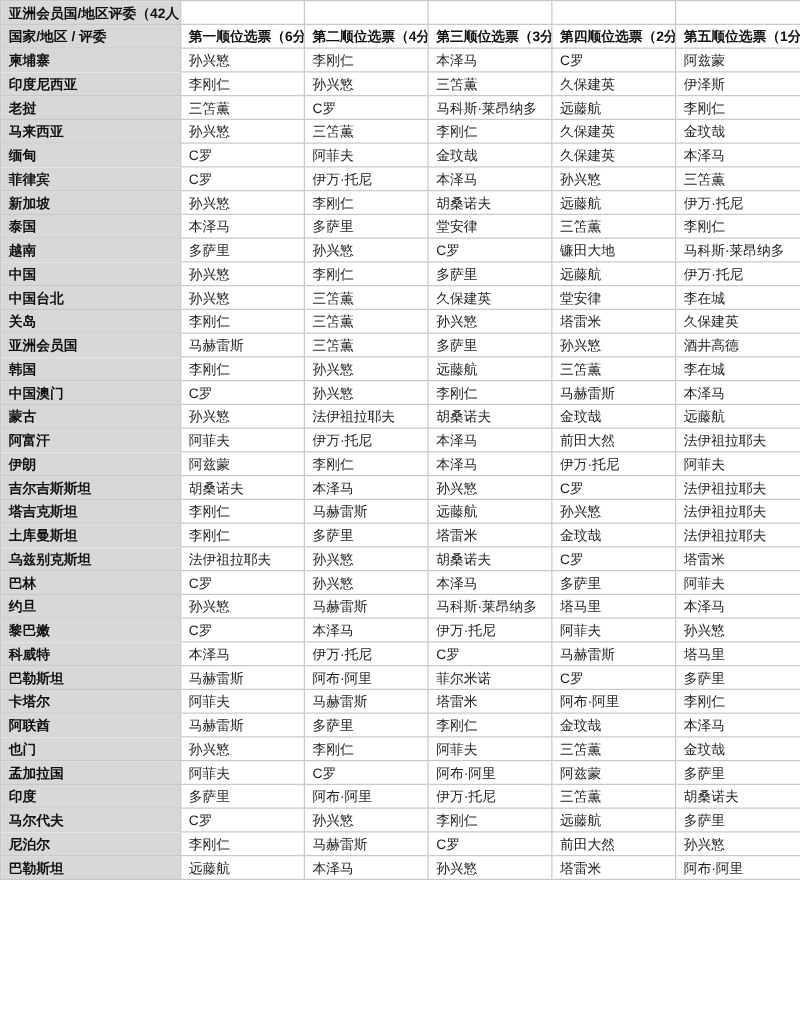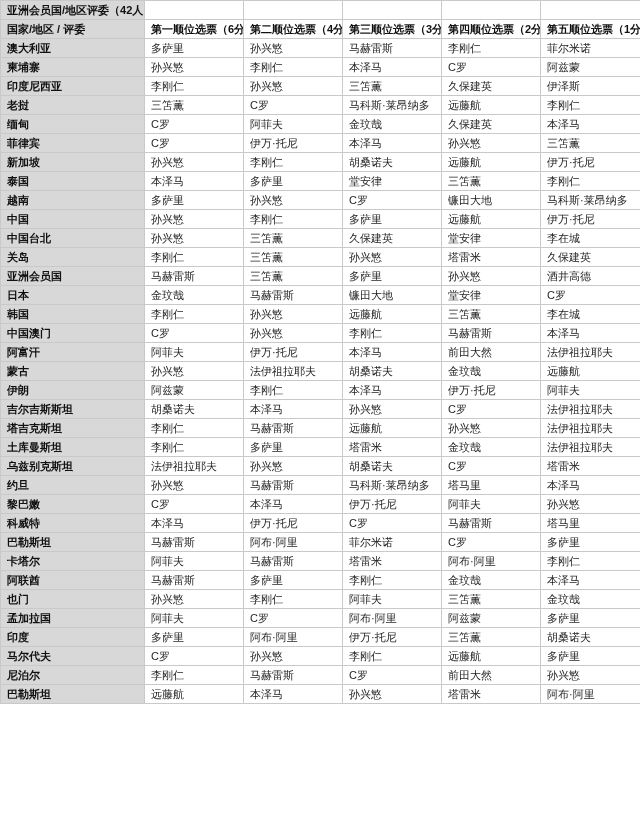--- a/index.html
+++ b/index.html
@@ -66,28 +66,20 @@
         <td class="label">国家/地区 / 评委</td>
         <td class="header-cell">第一顺位选票（6分）</td>
         <td class="header-cell">第二顺位选票（4分）</td>
         <td class="header-cell">第三顺位选票（3分）</td>
         <td class="header-cell">第四顺位选票（2分）</td>
         <td class="header-cell">第五顺位选票（1分）</td>
       </tr>
     </thead>
     <tbody>
         <tr>
-          <td class="label">澳大利亚</td>
-          <td>多萨里</td>
-          <td>孙兴慜</td>
-          <td>马赫雷斯</td>
-          <td>李刚仁</td>
-          <td>菲尔米诺</td>
-        </tr>
-        <tr>
           <td class="label">柬埔寨</td>
           <td>孙兴慜</td>
           <td>李刚仁</td>
           <td>本泽马</td>
           <td>C罗</td>
           <td>阿兹蒙</td>
         </tr>
         <tr>
           <td class="label">印度尼西亚</td>
           <td>李刚仁</td>
@@ -96,20 +88,28 @@
           <td>久保建英</td>
           <td>伊泽斯</td>
         </tr>
         <tr>
           <td class="label">老挝</td>
           <td>三笘薫</td>
           <td>C罗</td>
           <td>马科斯·莱昂纳多</td>
           <td>远藤航</td>
           <td>李刚仁</td>
+        </tr>
+        <tr>
+          <td class="label">马来西亚</td>
+          <td>孙兴慜</td>
+          <td>三笘薫</td>
+          <td>李刚仁</td>
+          <td>久保建英</td>
+          <td>金玟哉</td>
         </tr>
         <tr>
           <td class="label">缅甸</td>
           <td>C罗</td>
           <td>阿菲夫</td>
           <td>金玟哉</td>
           <td>久保建英</td>
           <td>本泽马</td>
         </tr>
         <tr>
@@ -170,58 +170,50 @@
         </tr>
         <tr>
           <td class="label">亚洲会员国</td>
           <td>马赫雷斯</td>
           <td>三笘薫</td>
           <td>多萨里</td>
           <td>孙兴慜</td>
           <td>酒井高德</td>
         </tr>
         <tr>
-          <td class="label">日本</td>
-          <td>金玟哉</td>
-          <td>马赫雷斯</td>
-          <td>镰田大地</td>
-          <td>堂安律</td>
-          <td>C罗</td>
-        </tr>
-        <tr>
           <td class="label">韩国</td>
           <td>李刚仁</td>
           <td>孙兴慜</td>
           <td>远藤航</td>
           <td>三笘薫</td>
           <td>李在城</td>
         </tr>
         <tr>
           <td class="label">中国澳门</td>
           <td>C罗</td>
           <td>孙兴慜</td>
           <td>李刚仁</td>
           <td>马赫雷斯</td>
           <td>本泽马</td>
         </tr>
         <tr>
+          <td class="label">蒙古</td>
+          <td>孙兴慜</td>
+          <td>法伊祖拉耶夫</td>
+          <td>胡桑诺夫</td>
+          <td>金玟哉</td>
+          <td>远藤航</td>
+        </tr>
+        <tr>
           <td class="label">阿富汗</td>
           <td>阿菲夫</td>
           <td>伊万·托尼</td>
           <td>本泽马</td>
           <td>前田大然</td>
           <td>法伊祖拉耶夫</td>
-        </tr>
-        <tr>
-          <td class="label">蒙古</td>
-          <td>孙兴慜</td>
-          <td>法伊祖拉耶夫</td>
-          <td>胡桑诺夫</td>
-          <td>金玟哉</td>
-          <td>远藤航</td>
         </tr>
         <tr>
           <td class="label">伊朗</td>
           <td>阿兹蒙</td>
           <td>李刚仁</td>
           <td>本泽马</td>
           <td>伊万·托尼</td>
           <td>阿菲夫</td>
         </tr>
         <tr>
@@ -248,20 +240,28 @@
           <td>金玟哉</td>
           <td>法伊祖拉耶夫</td>
         </tr>
         <tr>
           <td class="label">乌兹别克斯坦</td>
           <td>法伊祖拉耶夫</td>
           <td>孙兴慜</td>
           <td>胡桑诺夫</td>
           <td>C罗</td>
           <td>塔雷米</td>
+        </tr>
+        <tr>
+          <td class="label">巴林</td>
+          <td>C罗</td>
+          <td>孙兴慜</td>
+          <td>本泽马</td>
+          <td>多萨里</td>
+          <td>阿菲夫</td>
         </tr>
         <tr>
           <td class="label">约旦</td>
           <td>孙兴慜</td>
           <td>马赫雷斯</td>
           <td>马科斯·莱昂纳多</td>
           <td>塔马里</td>
           <td>本泽马</td>
         </tr>
         <tr>

